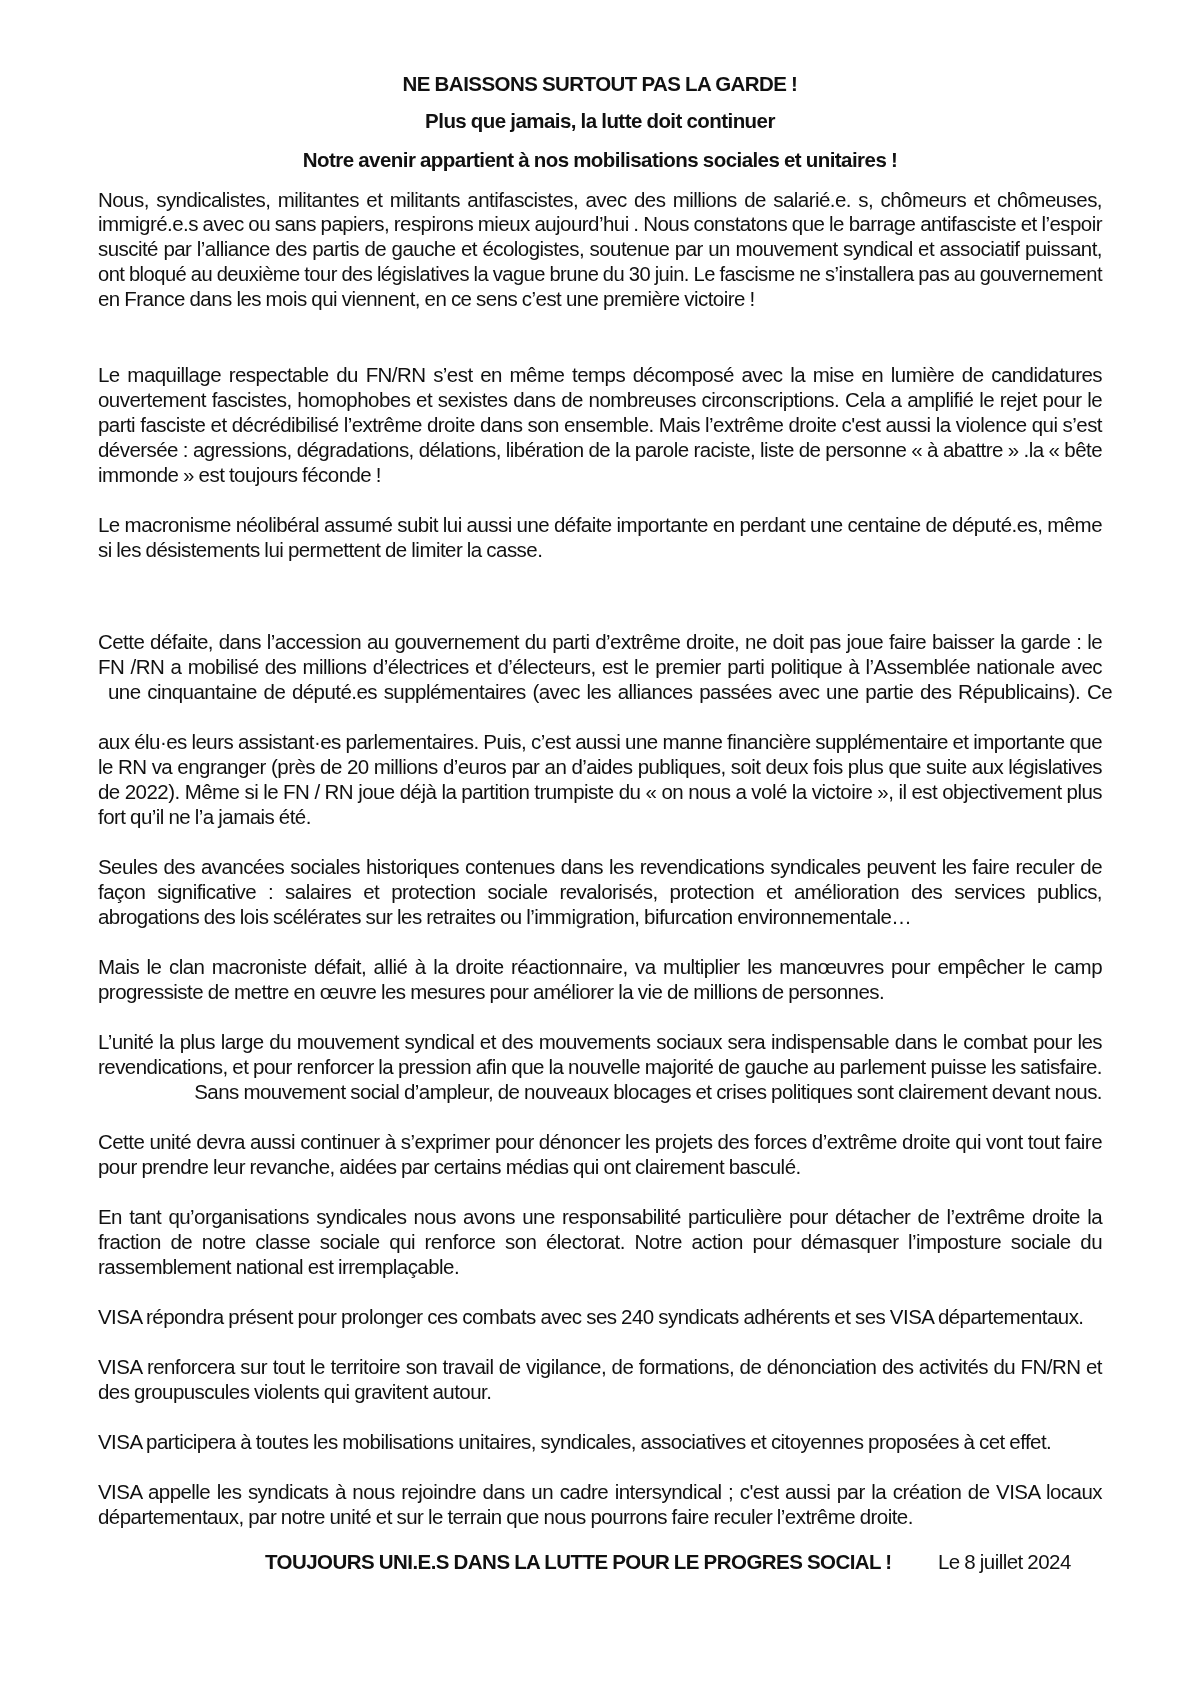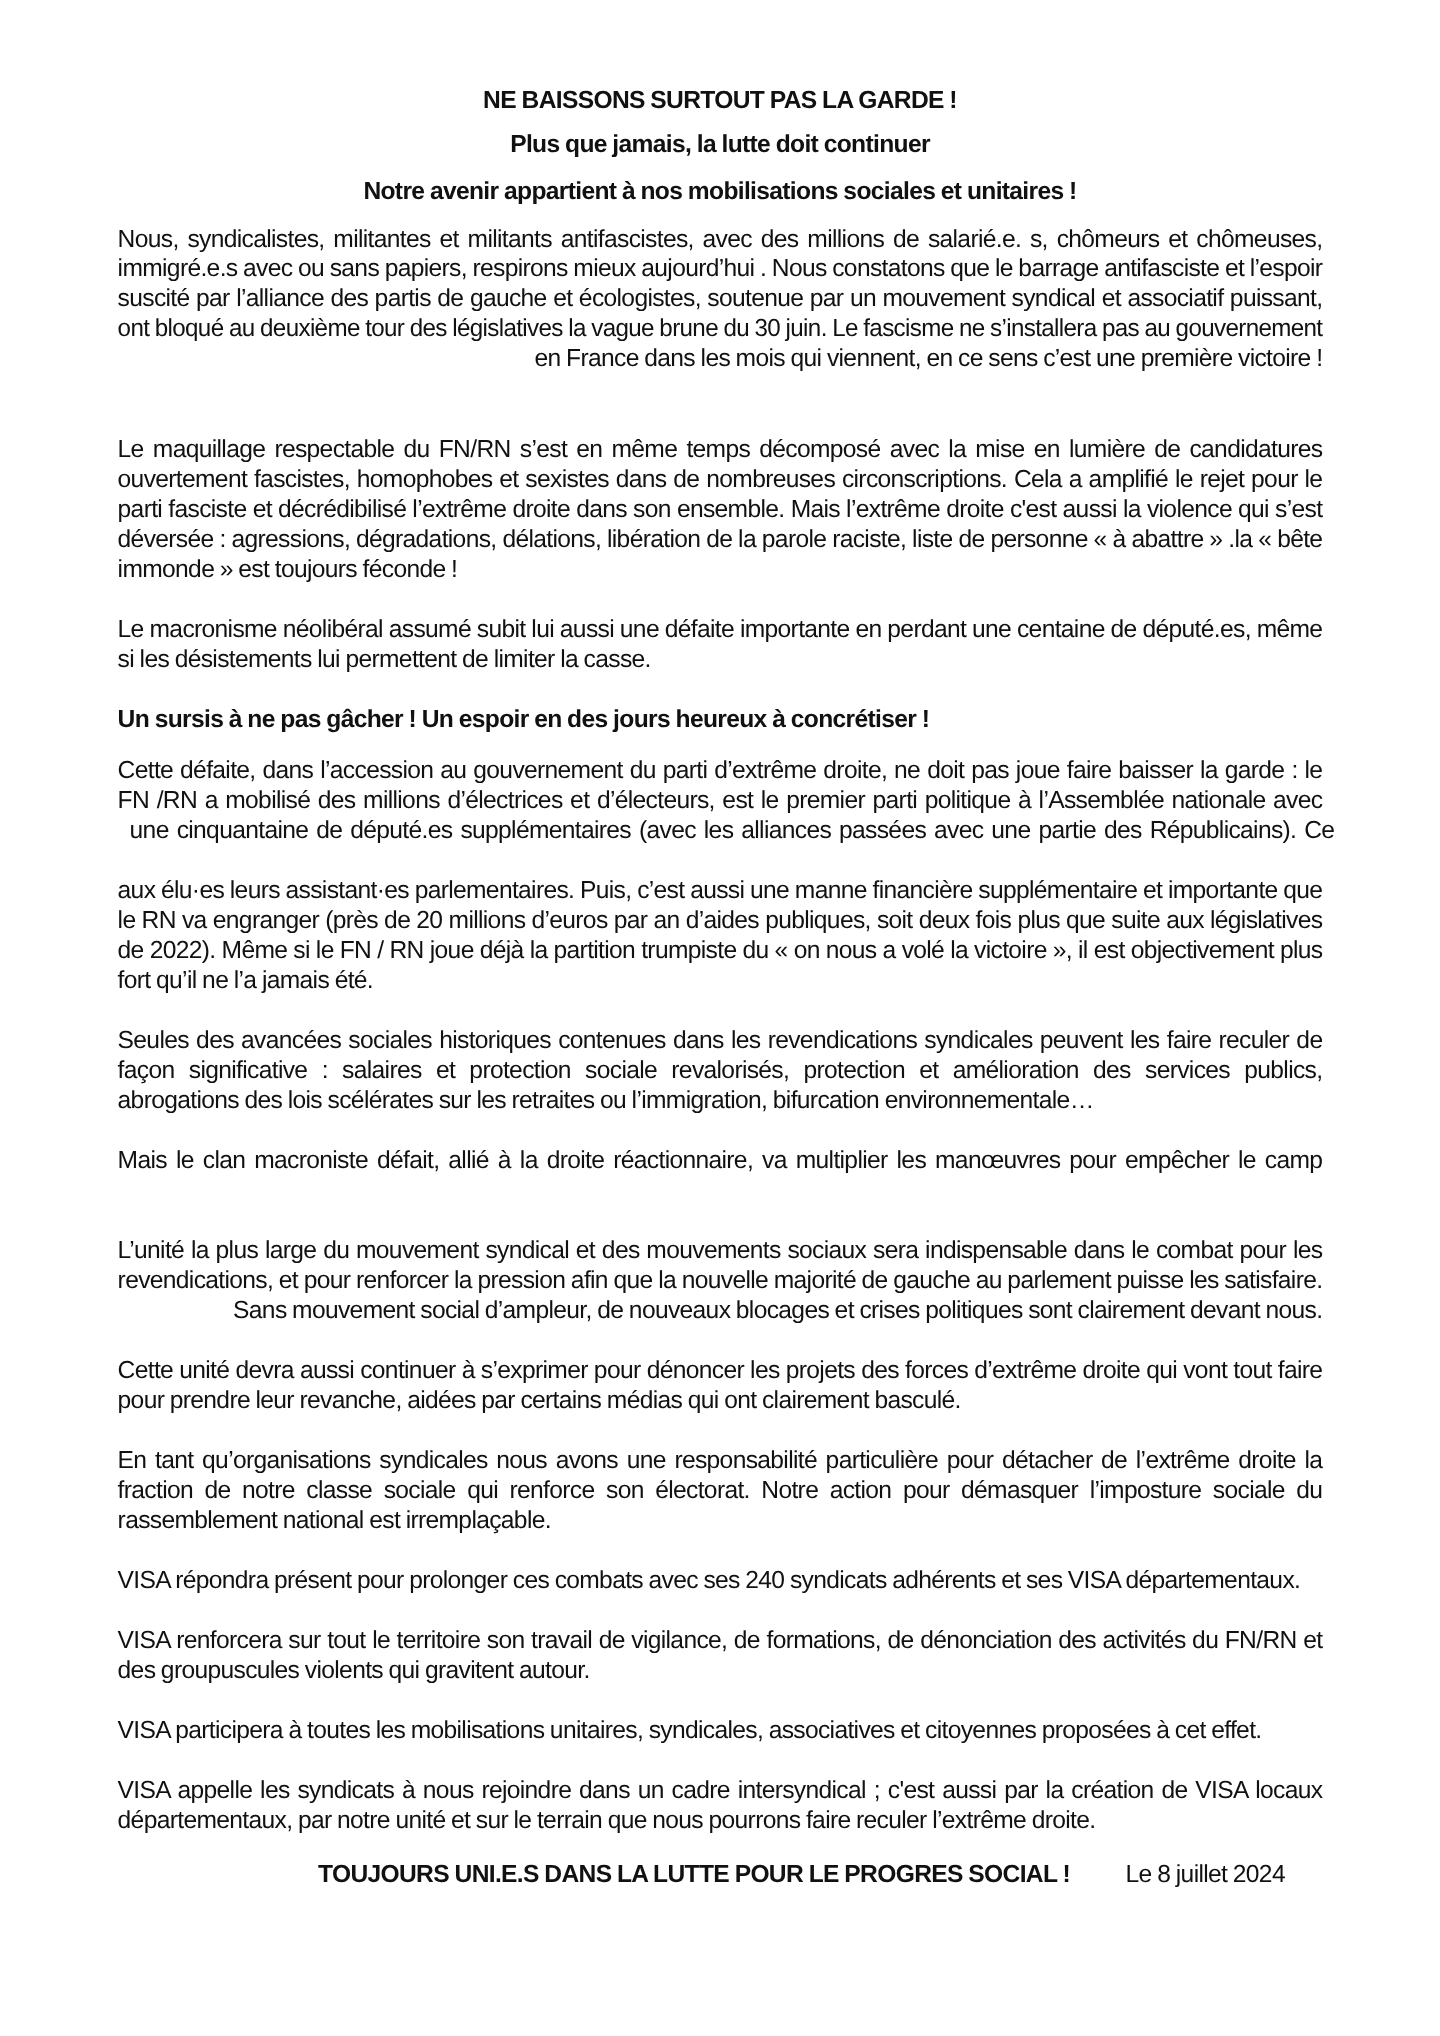--- a/index.html
+++ b/index.html
@@ -24,46 +24,46 @@
 <div class="page">
 
   <div class="line c b" style="top:72px;">NE BAISSONS SURTOUT PAS LA GARDE !</div>
   <div class="line c b" style="top:109px;">Plus que jamais, la lutte doit continuer</div>
   <div class="line c b" style="top:148px;">Notre avenir appartient à nos mobilisations sociales et unitaires !</div>
 
   <div class="line j" style="top:188px;">Nous, syndicalistes, militantes et militants antifascistes, avec des millions de salarié.e. s, chômeurs et chômeuses,</div>
   <div class="line j" style="top:212px;">immigré.e.s avec ou sans papiers,  respirons mieux aujourd’hui . Nous constatons que le barrage antifasciste et l’espoir</div>
   <div class="line j" style="top:237px;">suscité par l’alliance des partis de gauche et écologistes, soutenue par un mouvement syndical et associatif puissant,</div>
   <div class="line j" style="top: 262px; width: 1021.36px; transform: scaleX(0.983004);">ont bloqué au deuxième tour des législatives la vague brune du 30 juin. Le fascisme ne s’installera pas au gouvernement</div>
-  <div class="line" style="top:287px;text-align:right;">en France dans les mois qui viennent, en ce sens c’est une première victoire !</div>
+  <div class="line" style="top:287px;">en France dans les mois qui viennent, en ce sens c’est une première victoire !</div>
 
   <div class="line j" style="top:363px;">Le maquillage respectable du FN/RN s’est en même temps décomposé avec la mise en lumière de candidatures</div>
   <div class="line j" style="top:388px;">ouvertement fascistes, homophobes et sexistes dans de nombreuses circonscriptions. Cela a amplifié le rejet pour le</div>
   <div class="line j" style="top:413px;">parti fasciste et décrédibilisé l’extrême droite dans son ensemble.  Mais l’extrême droite c'est aussi la violence qui s’est</div>
   <div class="line j" style="top:438px;">déversée : agressions, dégradations, délations, libération de la parole raciste, liste de personne « à abattre » .la « bête</div>
   <div class="line" style="top:463px;">immonde » est toujours féconde !</div>
 
   <div class="line j" style="top:513px;">Le macronisme néolibéral assumé subit lui aussi une défaite importante en perdant une centaine de député.es, même</div>
   <div class="line" style="top:538px;">si les désistements lui permettent de limiter la casse.</div>
 
-  <div class="line b" style="top:588px;">Un sursis à ne pas gâcher ! Un espoir en des jours heureux à concrétiser !</div>
 
   <div class="line j" style="top:630px;">Cette défaite, dans l’accession au gouvernement du parti d’extrême droite, ne doit pas joue faire baisser la garde : le</div>
   <div class="line j" style="top:655px;">FN /RN a mobilisé des millions d’électrices et d’électeurs, est le premier parti politique à l’Assemblée nationale avec</div>
   <div class="line j" style="top:680px;margin-left:10px;">une cinquantaine de député.es supplémentaires (avec les alliances passées avec une partie des Républicains). Ce</div>
   <div class="line j" style="top:730px;">aux élu·es leurs assistant·es parlementaires. Puis, c’est aussi une manne financière supplémentaire et importante que</div>
   <div class="line j" style="top:755px;">le RN va engranger (près de 20 millions d’euros par an d’aides publiques, soit deux fois plus que suite aux législatives</div>
   <div class="line j" style="top:780px;">de 2022). Même si le FN / RN joue déjà la partition trumpiste du « on nous a volé la victoire », il est objectivement plus</div>
   <div class="line" style="top:805px;">fort qu’il ne l’a jamais été.</div>
 
   <div class="line j" style="top:855px;">Seules des avancées sociales historiques contenues dans les revendications syndicales peuvent les faire reculer de</div>
   <div class="line j" style="top:880px;">façon significative : salaires et protection sociale revalorisés, protection et amélioration des services publics,</div>
   <div class="line" style="top:905px;">abrogations des lois scélérates sur les retraites ou l’immigration, bifurcation environnementale…</div>
 
   <div class="line j" style="top:955px;">Mais le clan macroniste défait, allié à la droite réactionnaire, va multiplier les manœuvres pour empêcher le camp</div>
+  <div class="line" style="top:980px;">progressiste de mettre en œuvre les mesures pour améliorer la vie de millions de personnes.</div>
 
   <div class="line j" style="top:1030px;">L’unité la plus large du mouvement syndical et des mouvements sociaux sera indispensable dans le combat pour les</div>
   <div class="line j" style="top:1055px;">revendications, et pour renforcer la pression afin que la nouvelle majorité de gauche au parlement puisse les satisfaire.</div>
   <div class="line" style="top:1080px;text-align:right;">Sans mouvement social d’ampleur, de nouveaux blocages et crises politiques sont clairement devant nous.</div>
 
   <div class="line j" style="top:1130px;">Cette unité devra aussi continuer à s’exprimer pour dénoncer les projets des forces d’extrême droite qui vont tout faire</div>
   <div class="line" style="top:1155px;">pour prendre leur revanche, aidées par certains médias qui ont clairement basculé.</div>
 
   <div class="line j" style="top:1205px;">En tant qu’organisations syndicales nous avons une responsabilité particulière pour détacher de l’extrême droite la</div>
   <div class="line j" style="top:1230px;">fraction de notre classe sociale qui renforce son électorat. Notre action pour démasquer l’imposture sociale du</div>

